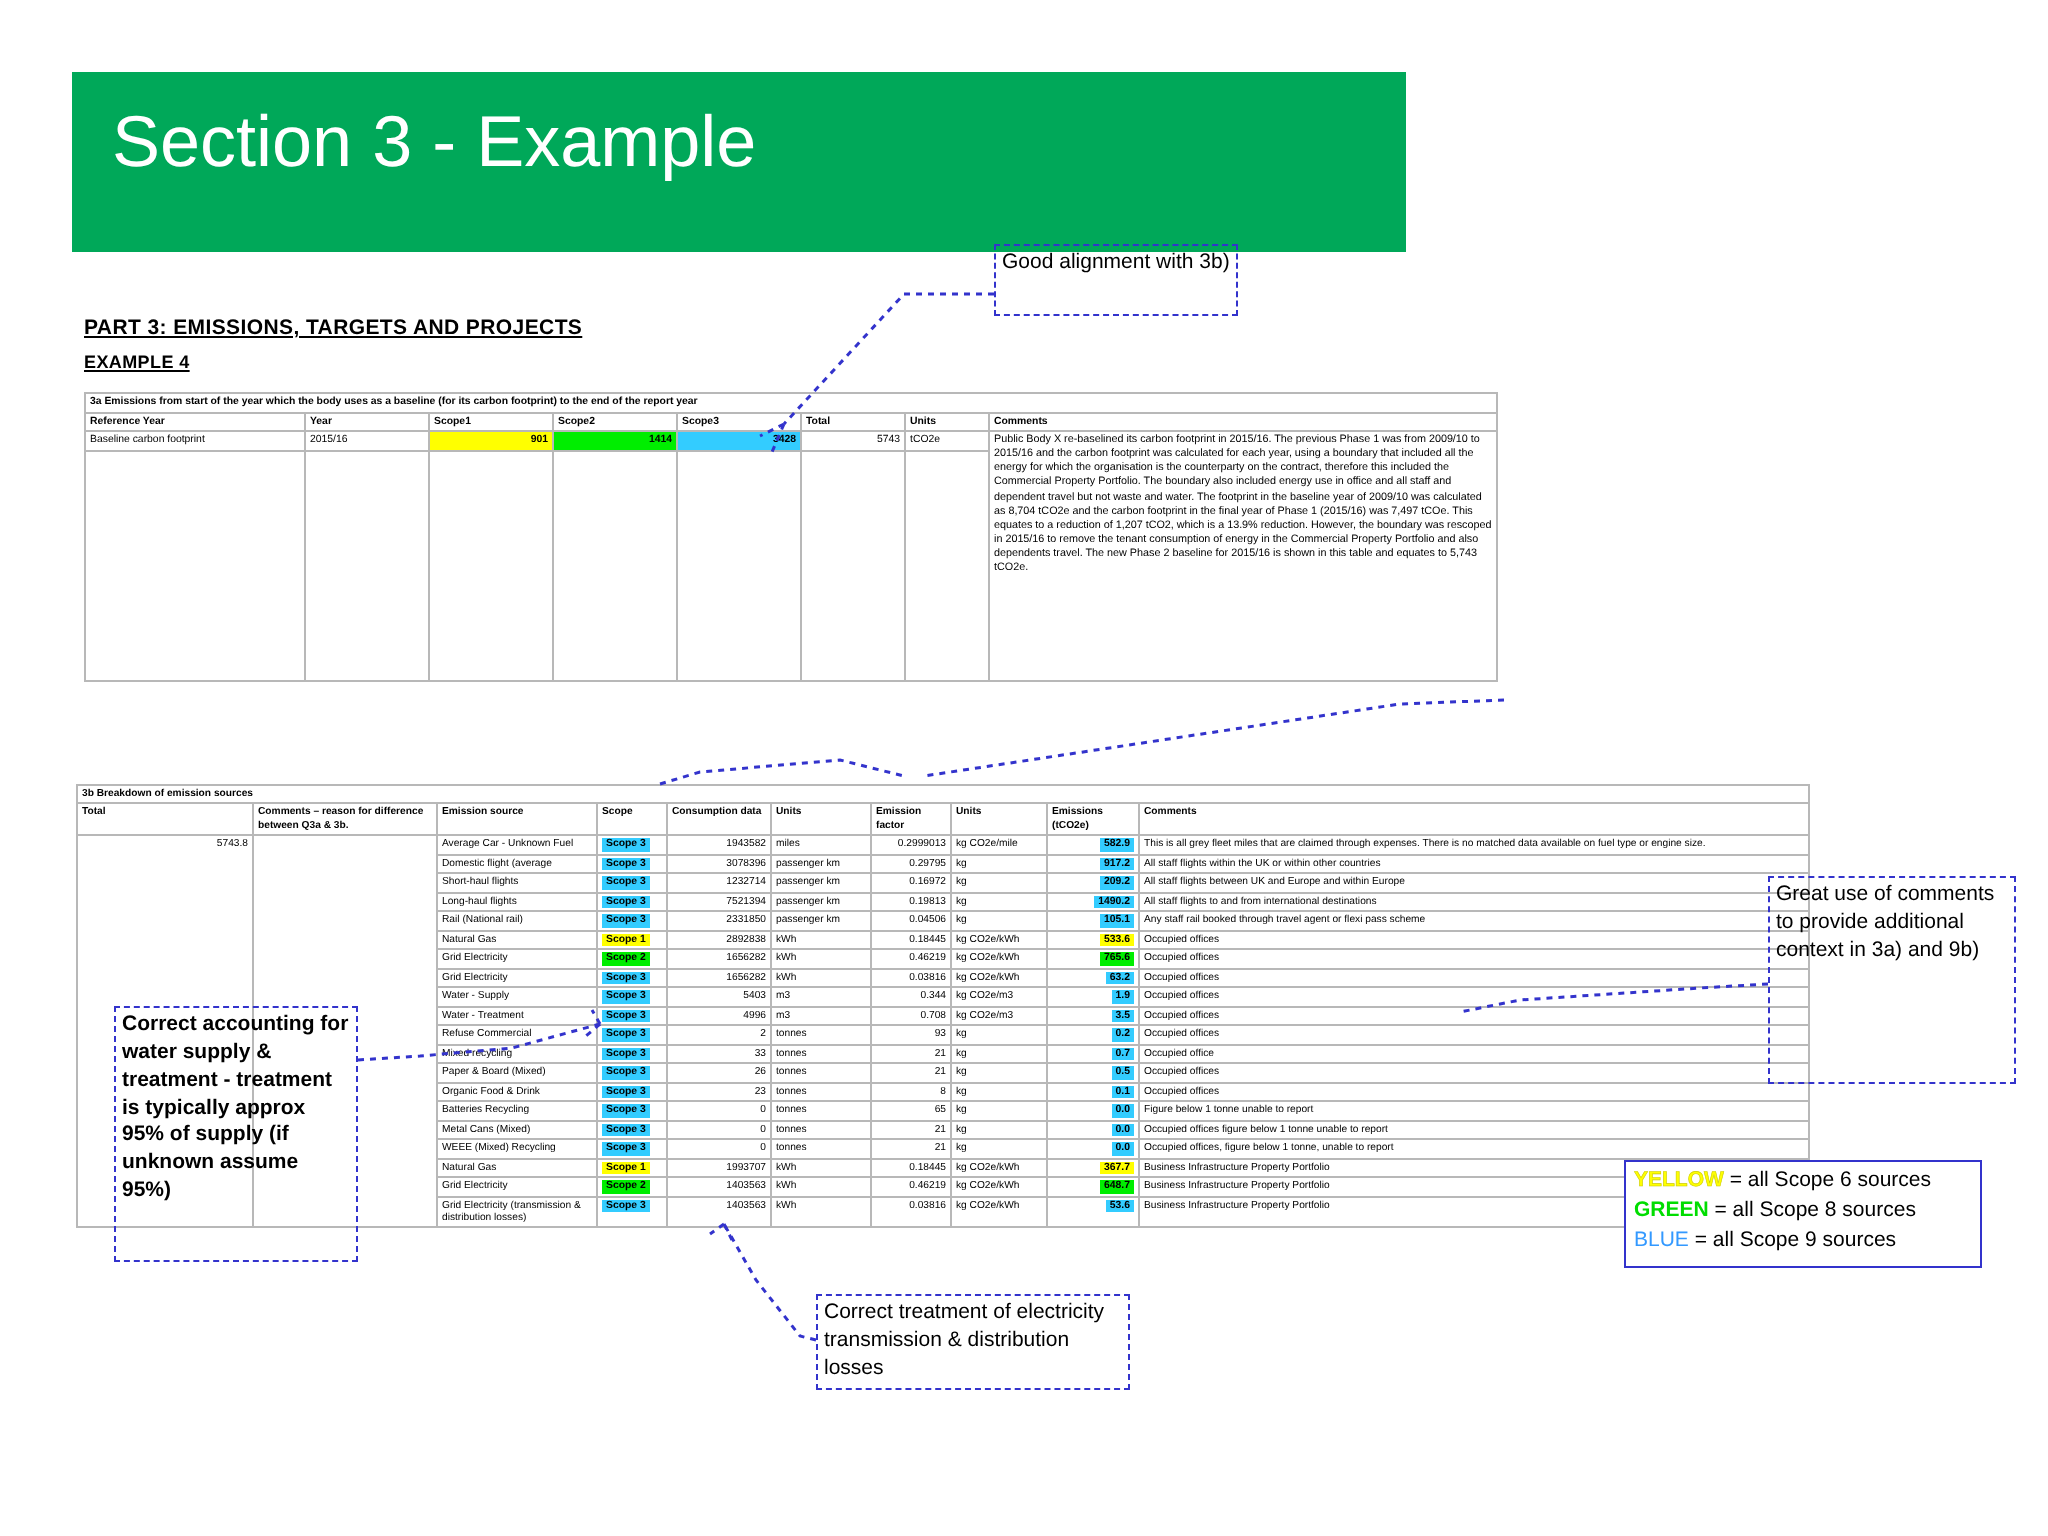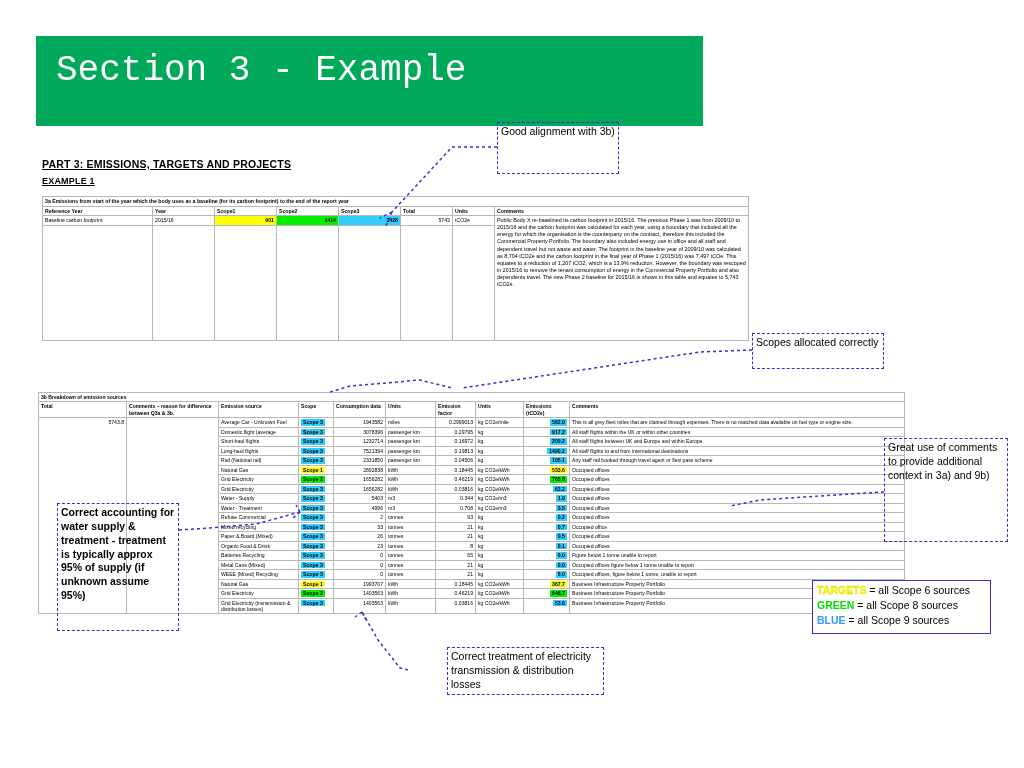--- a/index.html
+++ b/index.html
@@ -11,21 +11,21 @@
   .slide{position:absolute;left:0;top:0;width:1024px;height:768px;}
 
   
   .title-banner{
     position:absolute;left:36px;top:36px;width:667px;height:90px;
     background:#00a859;
   }
   .title-banner .title-text{
     position:absolute;left:20px;top:14px;
     font-size:36px;color:#ffffff;letter-spacing:0px;
-    font-family:Liberation Mono, monospace;font-weight:400;
+    font-family:Liberation Sans, sans-serif;font-weight:400;
   }
 
   
   .doc-head{
     position:absolute;font-weight:bold;color:#000;
     text-decoration:underline;font-size:10px;letter-spacing:.2px;
   }
   #part3-heading{left:42px;top:158px;font-size:10.5px;}
   #example1-heading{left:42px;top:176px;font-size:9px;}
 
@@ -66,52 +66,52 @@
   #table3b{position:absolute;left:38px;top:392px;width:866px;}
   #table3b td{font-size:5.1px;}
 
   
   .callout{
     position:absolute;border:1.4px dashed #3333cc;background:transparent;
     color:#000;font-size:10.5px;line-height:1.32;
     padding:2px 3px;box-sizing:border-box;
     font-family:"Liberation Sans", sans-serif;
   }
-  #callout-good-alignment{left:497px;top:122px;width:122px;height:52px;}
+  #callout-good-alignment{left:497px;top:122px;width:122px;height:36px;}
   #callout-scopes{left:752px;top:333px;width:132px;height:36px;}
   #callout-comments{left:884px;top:438px;width:124px;height:104px;}
   #callout-water{left:57px;top:503px;width:122px;height:128px;font-weight:bold;}
-  #callout-losses{left:408px;top:647px;width:157px;height:48px;margin-left:39px;}
+  #callout-losses{left:408px;top:647px;width:157px;height:48px;}
 
   
   #legend-box{
     position:absolute;left:812px;top:580px;width:179px;height:54px;
     border:1.2px solid #3333cc;background:#fff;
     padding:2px 4px;box-sizing:border-box;
     font-size:10.5px;line-height:1.42;color:#000;
   }
   #legend-box .ly{color:#ffff00;font-weight:bold;-webkit-text-stroke:0.3px #cccc00;}
   #legend-box .lg{color:#00dd00;font-weight:bold;}
-  #legend-box .lb{color:#3399ff;font-weight:bold;}
+  #legend-box .lb{color:#3399ff;font-weight:normal;}
 
   
   #leaders{position:absolute;left:0;top:0;width:1024px;height:768px;
            pointer-events:none;}
 </style>
 </head>
 <body>
 
 <div class="slide">
 
   <div class="title-banner">
     <div class="title-text">Section 3 - Example</div>
   </div>
 
   <div class="doc-head" id="part3-heading">PART 3: EMISSIONS, TARGETS AND PROJECTS</div>
-  <div class="doc-head" id="example1-heading">EXAMPLE 1</div>
+  <div class="doc-head" id="example1-heading">EXAMPLE 4</div>
 
   <table class="xl" id="table3a">
     <colgroup>
       <col style="width:110px">
         <col style="width:62px">
         <col style="width:62px">
       <col style="width:62px">
         <col style="width:62px">
         <col style="width:52px">
       <col style="width:42px">
@@ -397,24 +397,23 @@
       <path d="M884,492 L850,494 L760,500 L730,506"></path>
       <path d="M179,530 L210,528 L256,524 L300,512"></path>
       <path d="M300,512 L293,518 M300,512 L296,505"></path>
       <path d="M408,670 L400,668 L378,640 L362,612"></path>
       <path d="M362,612 L366,620 M362,612 L355,617"></path>
       <path d="M330,392 L350,386 L420,380 L452,388"></path>
     </g>
   </svg>
 
   <div class="callout" id="callout-good-alignment">Good alignment with 3b)</div>
-  <div class="callout" id="callout-scopes">Scopes allocated correctly</div>
   <div class="callout" id="callout-comments">Great use of comments to provide additional context in 3a) and 9b)</div>
   <div class="callout" id="callout-water">Correct accounting for water supply &amp; treatment - treatment is typically approx 95% of supply (if unknown assume 95%)</div>
   <div class="callout" id="callout-losses">Correct treatment of electricity transmission &amp; distribution losses</div>
 
   <div id="legend-box">
-    <div><span class="ly">TARGETS</span><span> = all Scope 6 sources</span></div>
+    <div><span class="ly">YELLOW</span><span> = all Scope 6 sources</span></div>
     <div><span class="lg">GREEN</span><span> = all Scope 8 sources</span></div>
     <div><span class="lb">BLUE</span><span> = all Scope 9 sources</span></div>
   </div>
 
 </div>
 
 </body></html>

